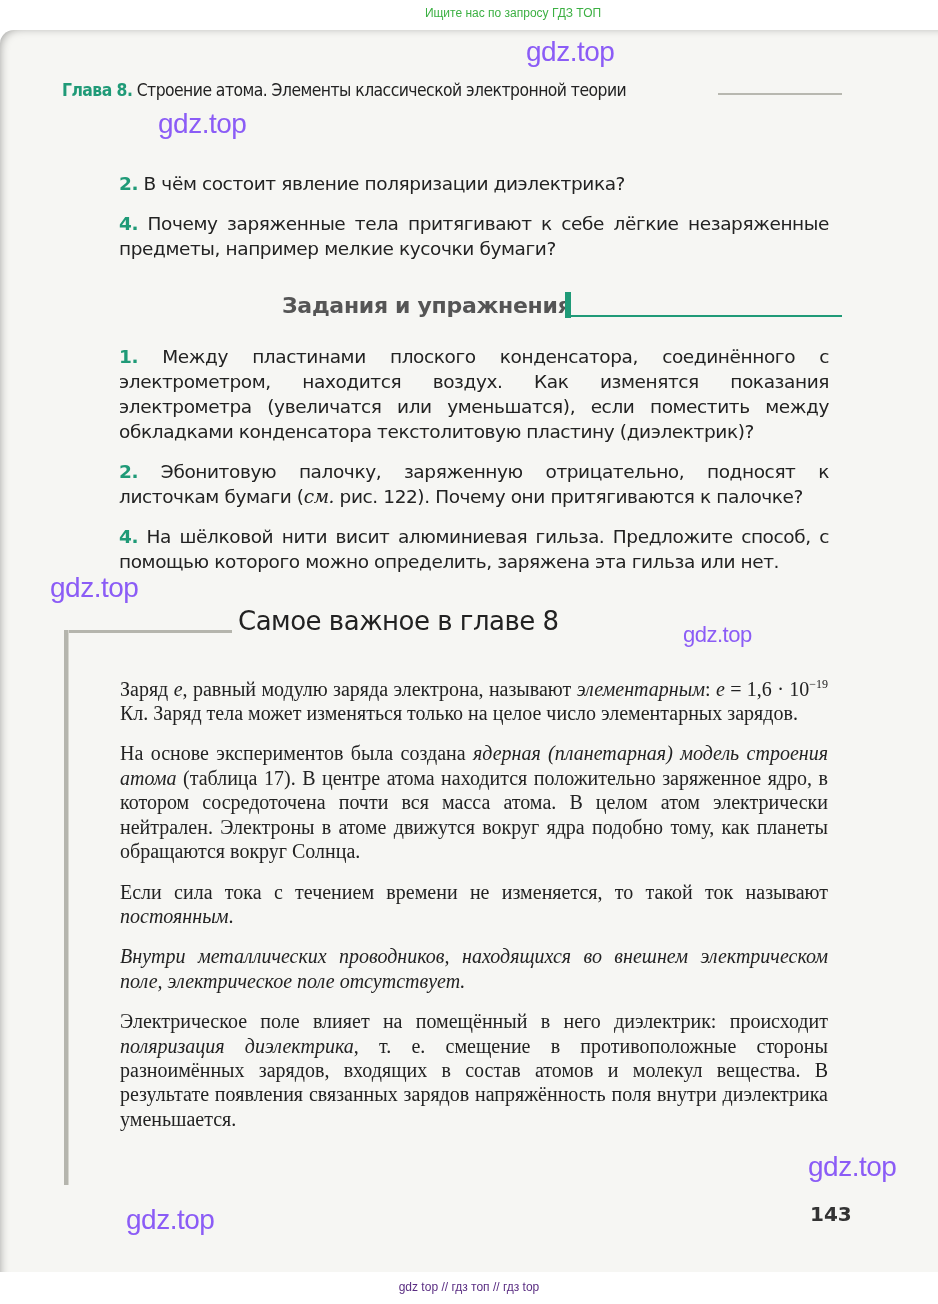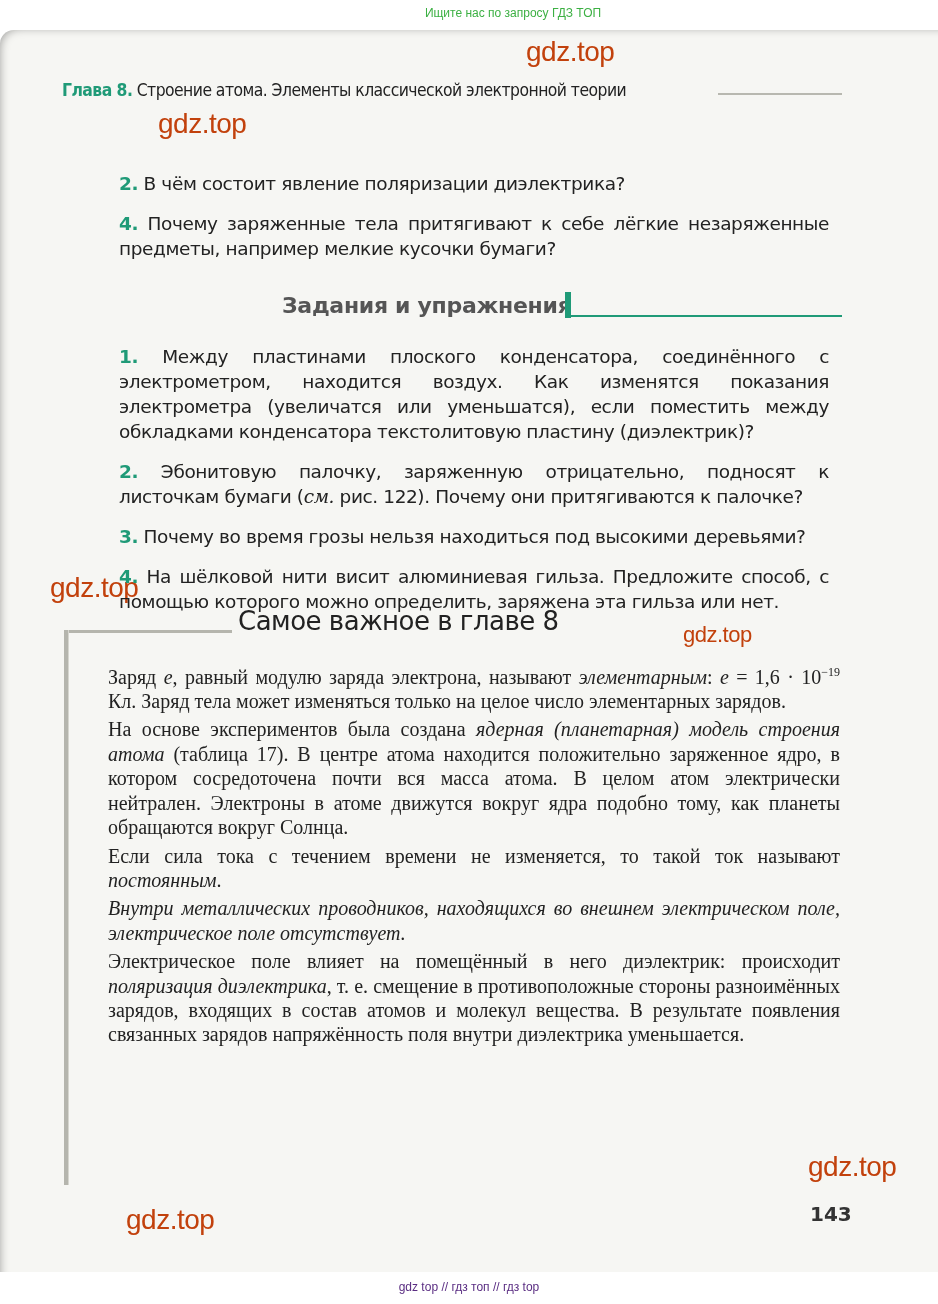--- a/index.html
+++ b/index.html
@@ -13,21 +13,21 @@
     font-family:"Liberation Sans", sans-serif; font-size:12px; color:#3cb043;padding-left:44px;
   }
   .page {
     position:absolute; left:0; top:30px; width:938px; height:1242px;
     background:#f6f6f3;
     border-top-left-radius:14px;
     box-shadow: inset 6px 4px 10px -6px rgba(0,0,0,0.35);
   }
   .wm {
     position:absolute; font-family:"Liberation Sans", sans-serif;
-    font-size:28px; color:#c2410c; letter-spacing:-0.5px;
+    font-size:28px; color:#8b5cf6; letter-spacing:-0.5px;
   }
   .chapter-header {
     position:absolute; left:62px; top:80px; font-size:17px; color:#222;
     font-family:"DejaVu Sans", sans-serif; letter-spacing:-0.6px;
     transform:scaleX(0.92); transform-origin:left center; white-space:nowrap;
   }
   .chapter-header .num { color:#1f9a77; font-weight:bold; }
   .chapter-rule {
     position:absolute; left:718px; top:93px; width:124px; height:2px;
     background:#b8b8b0;
@@ -59,21 +59,21 @@
   }
   .summary-frame-left {
     position:absolute; left:64px; top:630px; width:4px; height:555px; background:#b5b5ad;
     border-right:1px solid #d6d6cf;
   }
   .summary-text {
     position:absolute; left:104px; top:656px; width:740px;
     font-family:"Liberation Serif", serif; font-size:20px; color:#222;
     line-height:24.4px;
   }
-  .summary-text p { margin:4px; text-align:justify; }
+  .summary-text p { margin:16px; text-align:justify; }
   .summary-text i { font-style:italic; }
   .page-num {
     position:absolute; left:810px; top:1202px; font-size:20px; font-weight:bold; color:#333;
   }
   .bottom-banner {
     position:absolute; left:0; top:1280px; width:938px; text-align:center;
     font-family:"Liberation Sans", sans-serif; font-size:12px; color:#5a2d82;
   }
 </style>
 </head>
@@ -114,24 +114,20 @@
 <div class="q-block" style="top:329px;">
   <p>
     <span class="q-num">1.</span>
     <span>Между пластинами плоского конденсатора, соединённого с электрометром, находится воздух. Как изменятся показания электрометра (увеличатся или уменьшатся), если поместить между обкладками конденсатора текстолитовую пластину (диэлектрик)?</span>
   </p>
   <p>
     <span class="q-num">2.</span>
     <span>Эбонитовую палочку, заряженную отрицательно, подносят к листочкам бумаги (</span><span class="math">см.</span><span> рис. 122). Почему они притягиваются к палочке?</span>
   </p>
   <p>
-    <span class="q-num">3.</span>
-    <span>Почему во время грозы нельзя находиться под высокими деревьями?</span>
-  </p>
-  <p>
     <span class="q-num">4.</span>
     <span>На шёлковой нити висит алюминиевая гильза. Предложите способ, с помощью которого можно определить, заряжена эта гильза или нет.</span>
   </p>
 </div>
 
 <div class="summary-frame-top"></div>
 <div class="summary-frame-left"></div>
 <div class="summary-title">Самое важное в главе 8</div>
 
 <div class="summary-text">

